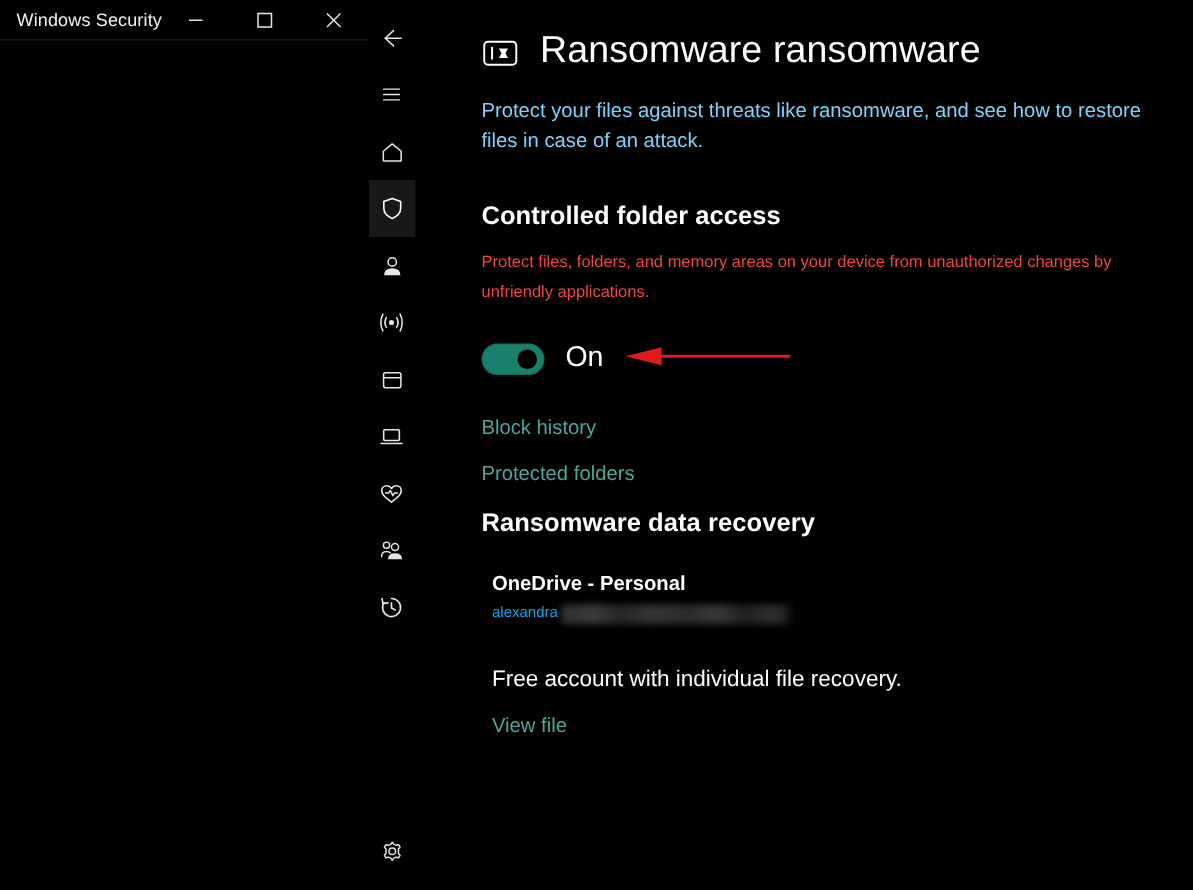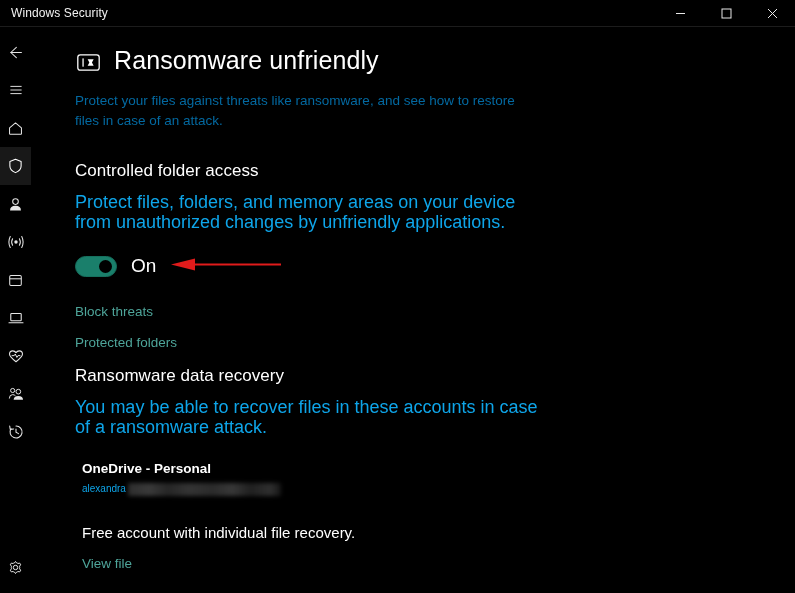--- a/index.html
+++ b/index.html
@@ -15,21 +15,21 @@
     color: #ffffff;
     -webkit-font-smoothing: antialiased;
   }
 
   .window {
     position: relative;
     width: 795px;
     height: 593px;
     background: #000000;
     display: flex;
-    flex-direction: column;
+    flex-direction: row;
     justify-content: space-between;
   }
 
   
   .titlebar {
     height: 26px;
     min-height: 26px;
     background: #000000;
     display: flex;
     align-items: center;
@@ -124,38 +124,38 @@
     font-size: 25px;
     font-weight: 400;
     color: #ffffff;
     letter-spacing: 0.1px;
     line-height: 1.1;
   }
 
   .page-desc {
     font-size: 13.5px;
     line-height: 20px;
-    color: #0369a1;
+    color: #7dd3fc;
     max-width: 460px;
     margin: 16px 0 30px 0;
     font-weight: 400;
   }
 
   .section-title {
     font-size: 17px;
-    font-weight: 400;
+    font-weight: 700;
     color: #ffffff;
     margin: 0 0 11px 0;
     letter-spacing: 0.05px;
   }
 
   .section-desc {
-    font-size: 18px;
+    font-size: 11px;
     line-height: 20px;
-    color: #0ea5e9;
+    color: #ef4444;
     max-width: 470px;
     margin: 0 0 22px 0;
   }
 
   
   .toggle-row {
     display: flex;
     align-items: center;
     gap: 14px;
     margin-bottom: 25px;
@@ -381,47 +381,46 @@
     <div class="content">
 
       <div class="page-head">
         <span class="head-icon">
           <svg width="25" height="21" viewBox="0 0 26 22" fill="none" aria-hidden="true">
             <rect x="1.8" y="3" width="22.4" height="16" rx="2.6" stroke="#ffffff" stroke-width="1.35"></rect>
             <line x1="7.3" y1="7.1" x2="7.3" y2="14.9" stroke="#ffffff" stroke-width="1.35" stroke-linecap="round"></line>
             <path d="M12.1 7.6 L18.4 7.6 L16.6 11 L18.4 14.4 L12.1 14.4 L13.9 11 Z" fill="#ffffff"></path>
           </svg>
         </span>
-        <div class="page-title">Ransomware unfriendly</div>
+        <div class="page-title">Ransomware ransomware</div>
       </div>
 
       <p class="page-desc">Protect your files against threats like ransomware, and see how to restore files in case of an attack.</p>
 
       <h2 class="section-title">Controlled folder access</h2>
       <p class="section-desc">Protect files, folders, and memory areas on your device from unauthorized changes by unfriendly applications.</p>
 
       <div class="toggle-row">
         <div class="toggle">
           <div class="knob"></div>
         </div>
         <span class="toggle-label">On</span>
 
         <svg class="arrow-annot" viewBox="0 0 113 13">
           <line x1="26" y1="6.5" x2="113" y2="6.5" stroke="#e01b1b" stroke-width="2.1"></line>
           <path d="M3 6.5 L27 0.5 L27 12.5 Z" fill="#e01b1b"></path>
         </svg>
       </div>
 
       <div class="links-block">
-        <a class="link" href="#">Block threats</a>
+        <a class="link" href="#">Block history</a>
         <a class="link" href="#">Protected folders</a>
       </div>
 
       <h2 class="section-title second">Ransomware data recovery</h2>
-      <p class="section-desc">You may be able to recover files in these accounts in case of a ransomware attack.</p>
 
       <div class="account">
         <div class="account-name">OneDrive - Personal</div>
         <div class="account-email">
           <span>alexandra</span>
             <span class="redacted"></span>
         </div>
         <div class="account-note">Free account with individual file recovery.</div>
         <a class="link" href="#">View file</a>
       </div>

